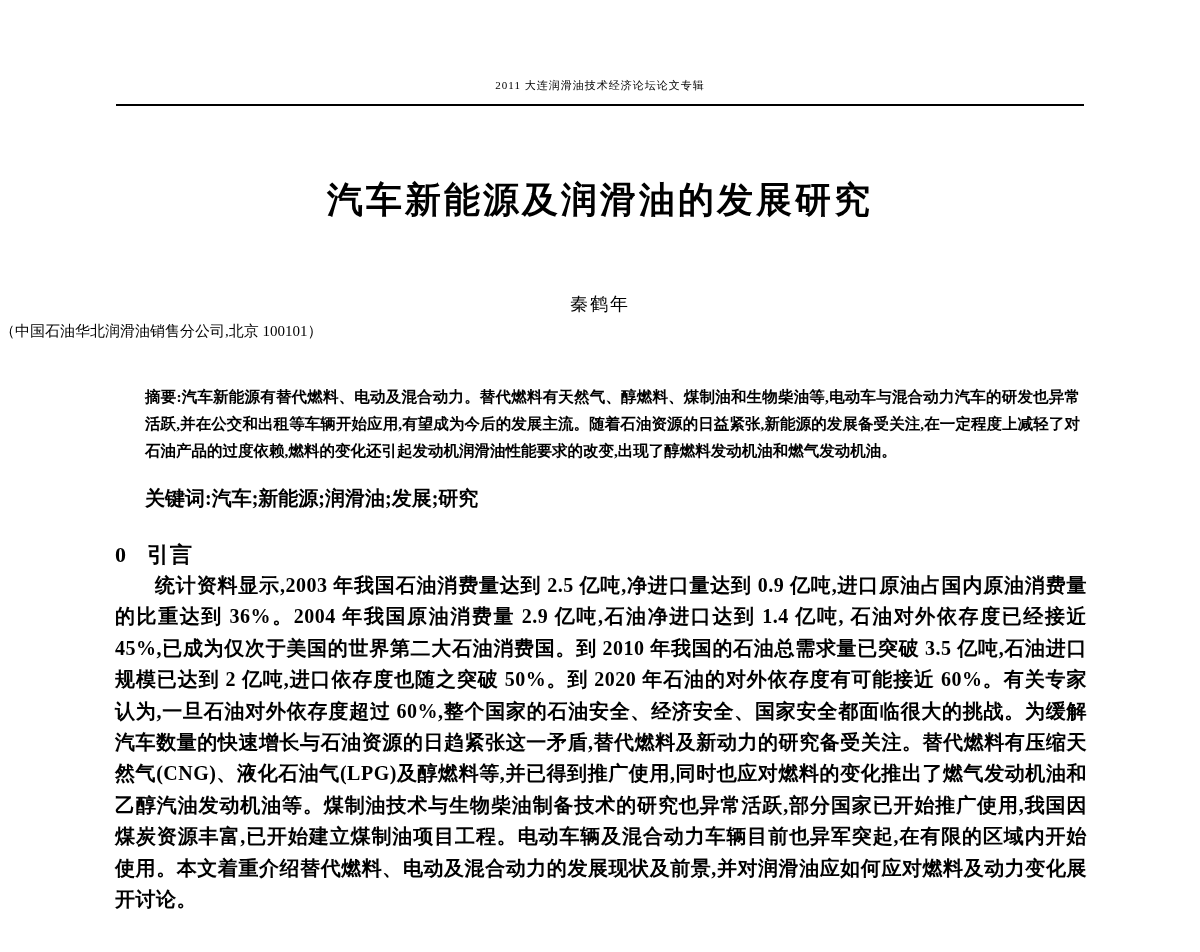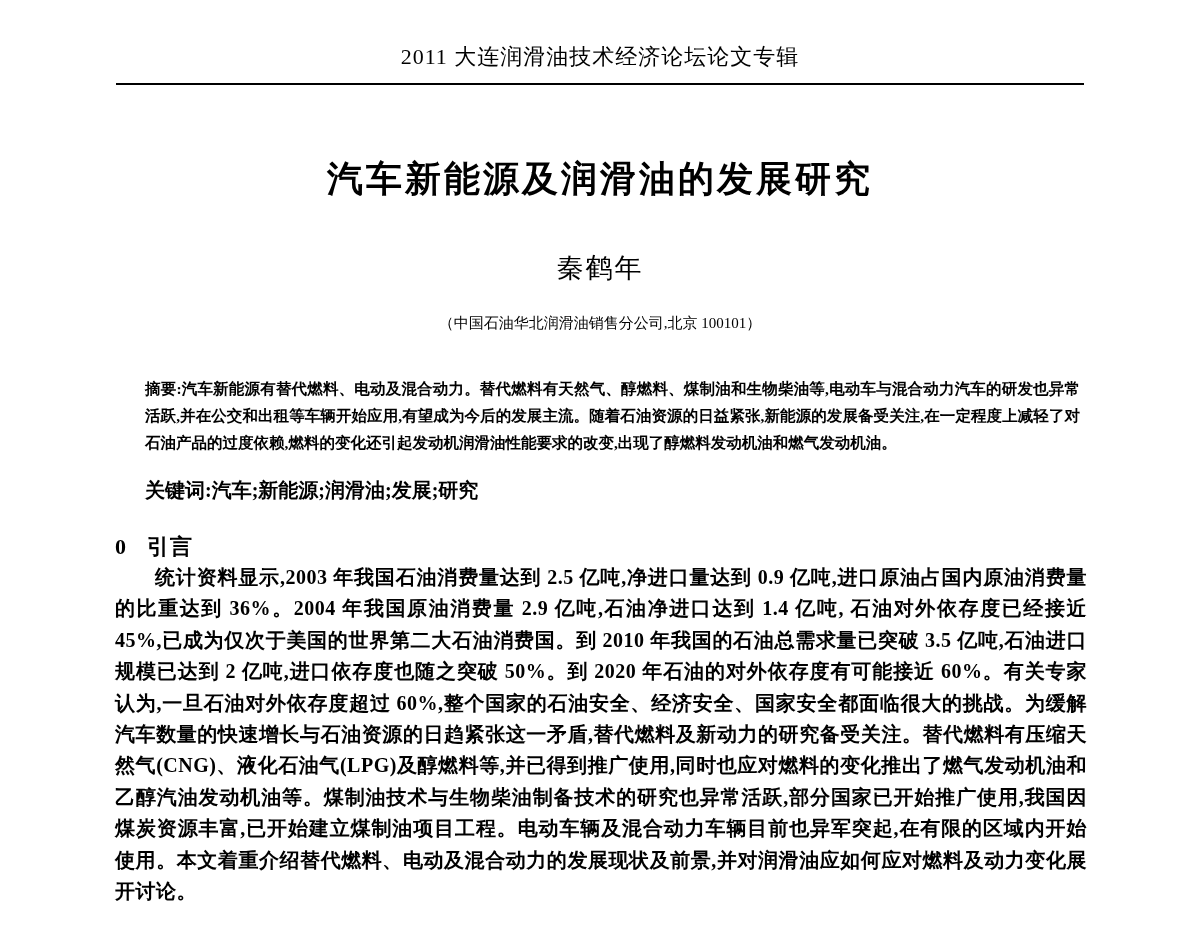--- a/index.html
+++ b/index.html
@@ -10,50 +10,49 @@
   .page {
     position: relative;
     width: 1200px;
     height: 952px;
     background: #ffffff;
     color: #000000;
     font-family: "Liberation Serif", "DejaVu Serif", serif;
     overflow: hidden;
   }
   .journal-header {
-    padding-top: 42px;
+    padding-top: 78px;
     text-align: center;
-    font-size: 22px;
+    font-size: 11px;
     letter-spacing: 1px;
     font-weight: 500;
   }
   .header-rule {
     width: 968px;
     margin: 11px auto 0 auto;
     border: none;
     border-top: 2px solid #000000;
     height: 0;
   }
   .paper-title {
     margin: 70px 0 0 0;
     text-align: center;
     font-size: 36px;
     font-weight: bold;
     letter-spacing: 3px;
     font-family: Liberation Serif, serif;
   }
   .author-name {
-    margin-top: 46px;
+    margin-top: 67px;
     text-align: center;
-    font-size: 27px;
+    font-size: 18px;
     letter-spacing: 2px;
   }
   .author-affiliation {
-    margin-top: 28px;
-    text-align: center;
+    margin-top: 6px;
     font-size: 15px;
   }
   .abstract-block {
     margin: 42px 120px 0 145px;
     font-size: 15.5px;
     font-weight: bold;
     line-height: 27px;
     text-align: justify;
   }
   .keywords-block {

